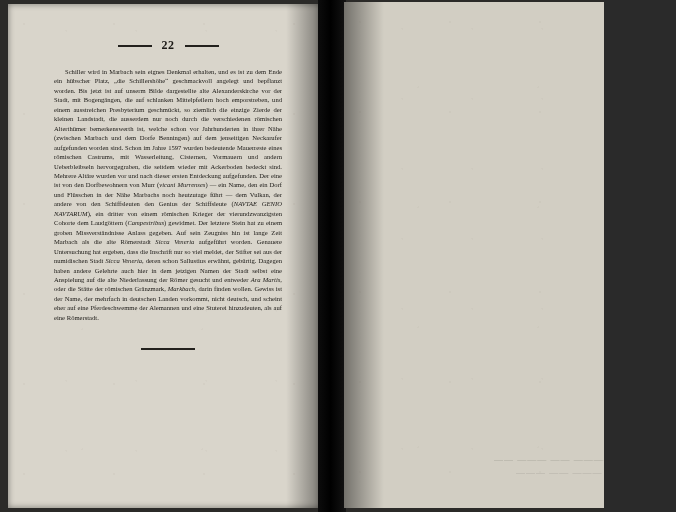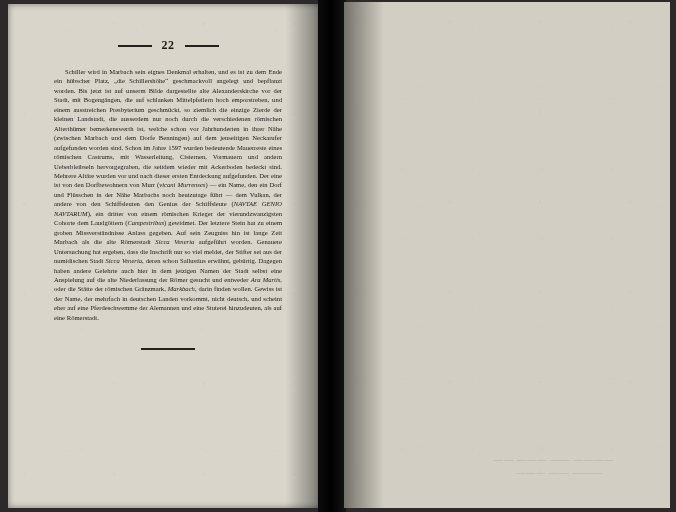--- a/index.html
+++ b/index.html
@@ -2,21 +2,21 @@
 <html><head>
 <meta charset="utf-8">
 <style>
   html, body {
     margin: 0;
     padding: 0;
     background: #2a2a2a;
   }
   .page {
     position: relative;
-    width: 676px;
+    width: 604px;
     height: 512px;
     background: #1d1d1d;
     overflow: hidden;
     font-family: "Liberation Serif", serif;
   }
   
   .scan-bg {
     position: absolute;
     inset: 0;
     background: #2b2a28;

